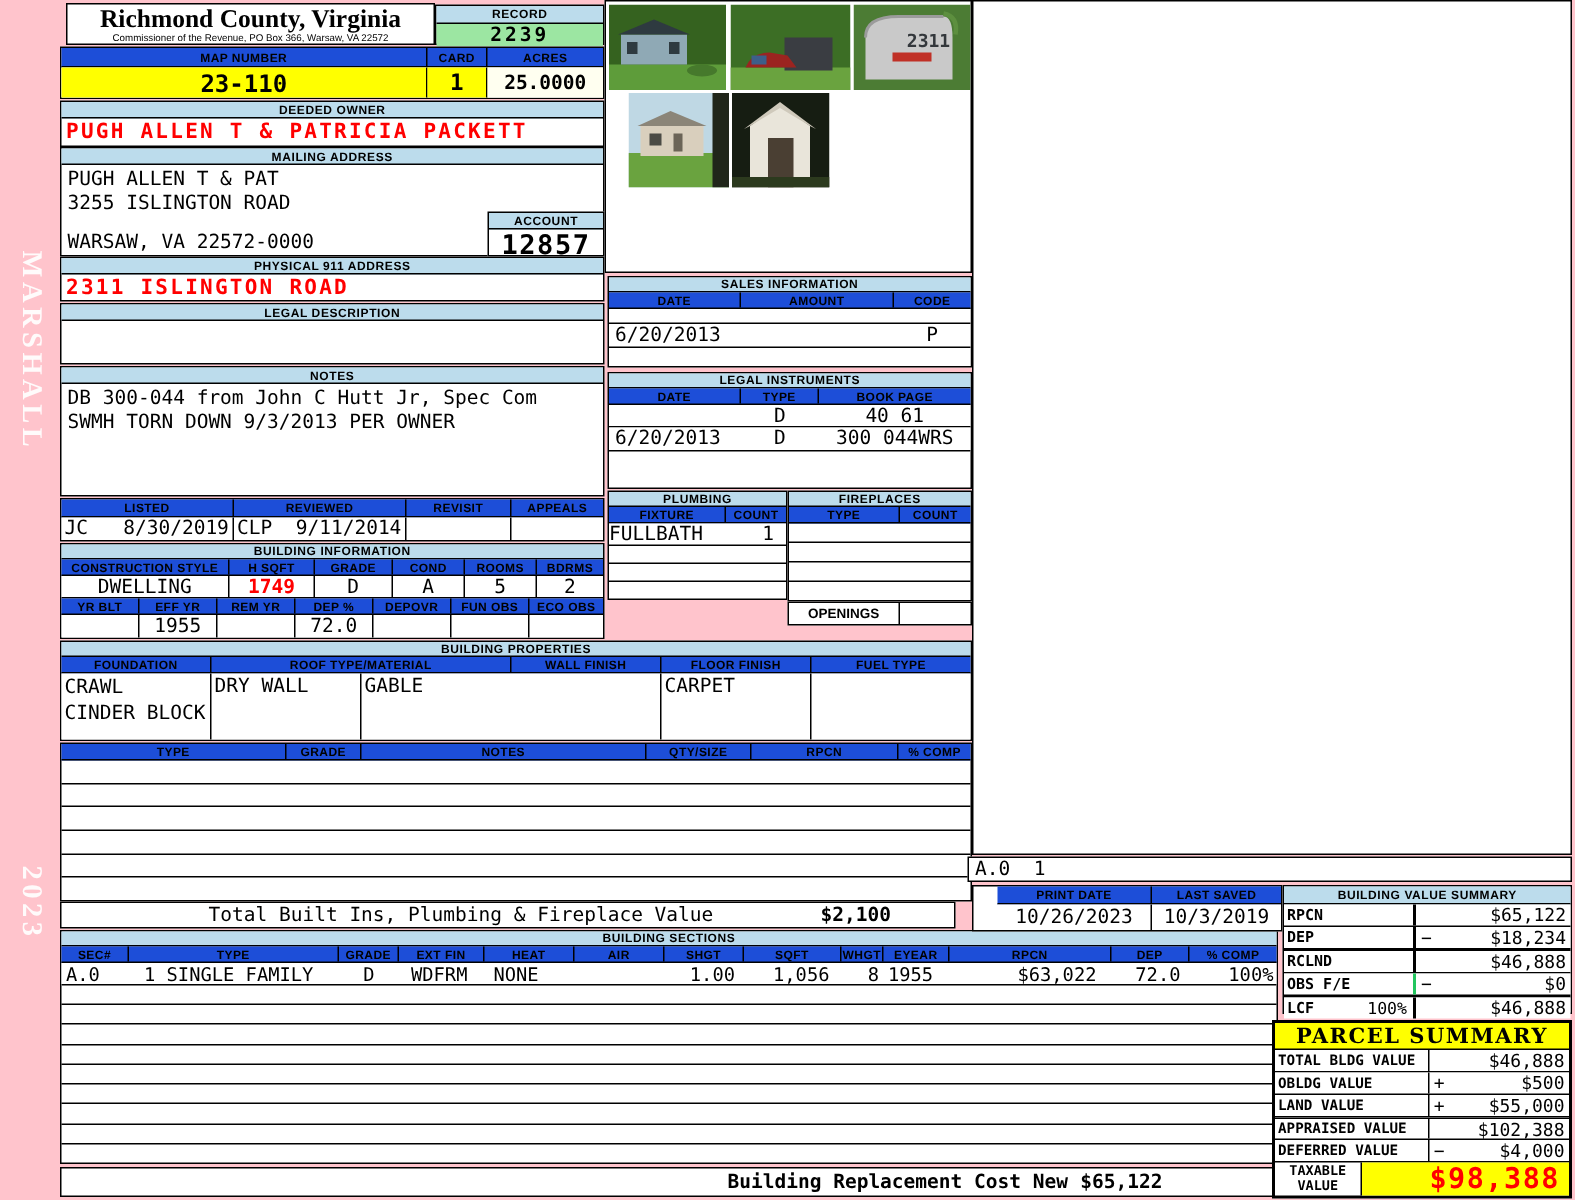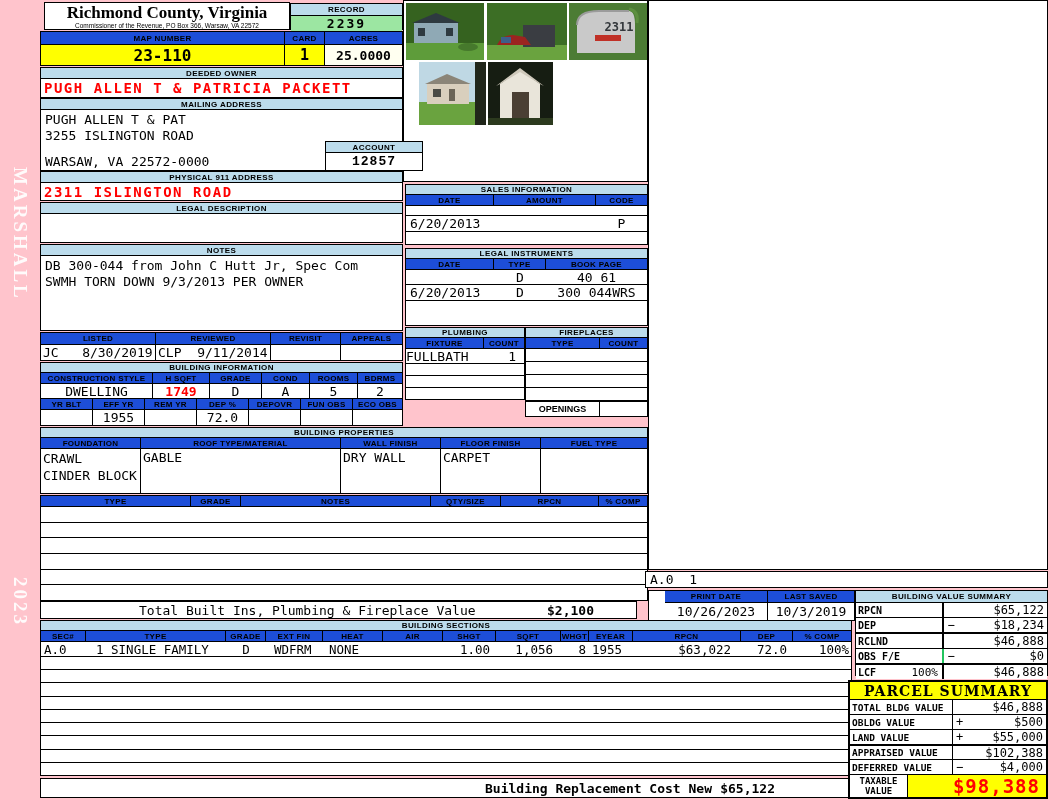--- a/index.html
+++ b/index.html
@@ -73,23 +73,23 @@
 
   <div class="box col" style="left:40px; top:98px; width:363px; height:73px;">
     <div class="tbar" style="height:11px;">MAILING ADDRESS</div>
     <div style="flex:1; padding:2px 4px;">
       <div class="mono" style="font-size:13px; line-height:16px;">PUGH ALLEN T &amp; PAT</div>
       <div class="mono" style="font-size:13px; line-height:16px;">3255 ISLINGTON ROAD</div>
       <div class="mono" style="font-size:13px; line-height:16px; margin-top:10px;">WARSAW, VA 22572-0000</div>
     </div>
   </div>
 
-  <div class="box col" style="left:325px; top:141px; width:98px; height:30px; z-index:3;">
+  <div class="box col" style="left:325px; top:141px; width:78px; height:30px; z-index:3;">
     <div class="tbar" style="height:11px;">ACCOUNT</div>
-    <div class="mono" style="flex:1; font-weight:bold; font-size:13px; letter-spacing:1px; display:flex; align-items:center; justify-content:center;font-family:Liberation Mono, monospace;">12857</div>
+    <div class="mono" style="flex:1; font-weight:bold; font-size:18px; letter-spacing:1px; display:flex; align-items:center; justify-content:center;">12857</div>
   </div>
 
   <div class="box col" style="left:40px; top:171px; width:363px; height:30px;">
     <div class="tbar" style="height:11px;">PHYSICAL 911 ADDRESS</div>
     <div class="mono red" style="flex:1; font-size:14px; letter-spacing:1.5px; display:flex; align-items:center; padding-left:3px;">2311 ISLINGTON ROAD</div>
   </div>
 
   <div class="box col" style="left:40px; top:202px; width:363px; height:41px;">
     <div class="tbar" style="height:11px;">LEGAL DESCRIPTION</div>
   </div>
@@ -162,22 +162,22 @@
       <div class="hcell" style="width:200px;">ROOF TYPE/MATERIAL</div>
       <div class="hcell" style="width:100px;">WALL FINISH</div>
       <div class="hcell" style="width:100px;">FLOOR FINISH</div>
       <div class="hcell" style="flex:1;">FUEL TYPE</div>
     </div>
     <div class="drow" style="flex:1; align-items:stretch;">
       <div class="dcell" style="width:100px; flex-direction:column; align-items:flex-start; justify-content:flex-start; padding:1px 2px;">
         <div style="line-height:17px;">CRAWL</div>
         <div style="line-height:17px;">CINDER BLOCK</div>
       </div>
+      <div class="dcell" style="width:100px; align-items:flex-start; padding:1px 2px;">DRY WALL</div>
       <div class="dcell" style="width:200px; align-items:flex-start; padding:1px 2px;">GABLE</div>
-      <div class="dcell" style="width:100px; align-items:flex-start; padding:1px 2px;">DRY WALL</div>
       <div class="dcell" style="width:100px; align-items:flex-start; padding:1px 2px;">CARPET</div>
       <div class="dcell" style="flex:1;"></div>
     </div>
   </div>
 
   <div class="box col" style="left:40px; top:495px; width:608px; height:106px;">
     <div class="hrow" style="height:11px;">
       <div class="hcell" style="width:150px;">TYPE</div>
       <div class="hcell" style="width:50px;">GRADE</div>
       <div class="hcell" style="width:190px;">NOTES</div>

